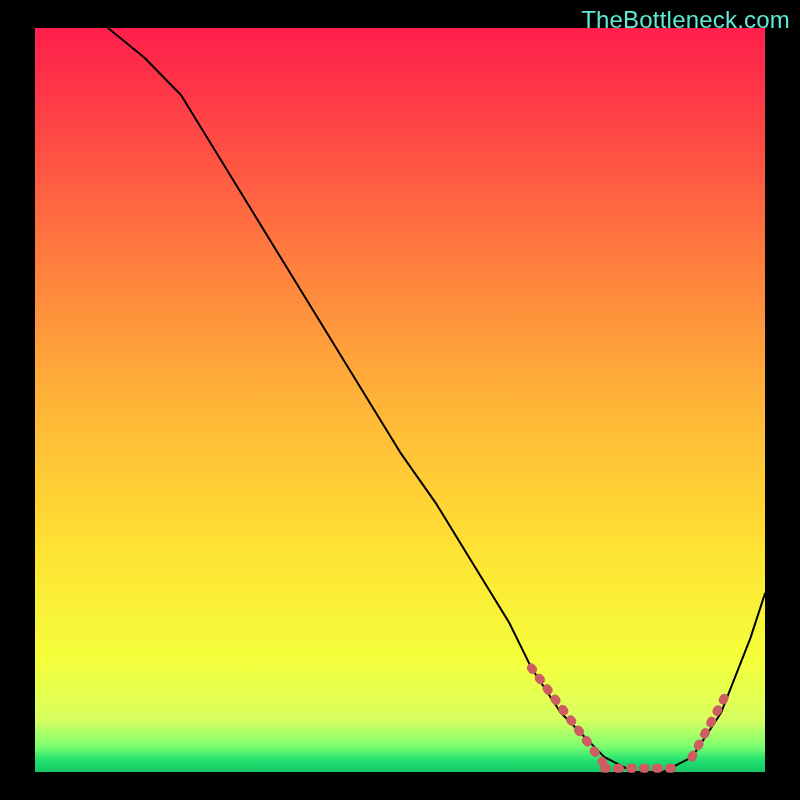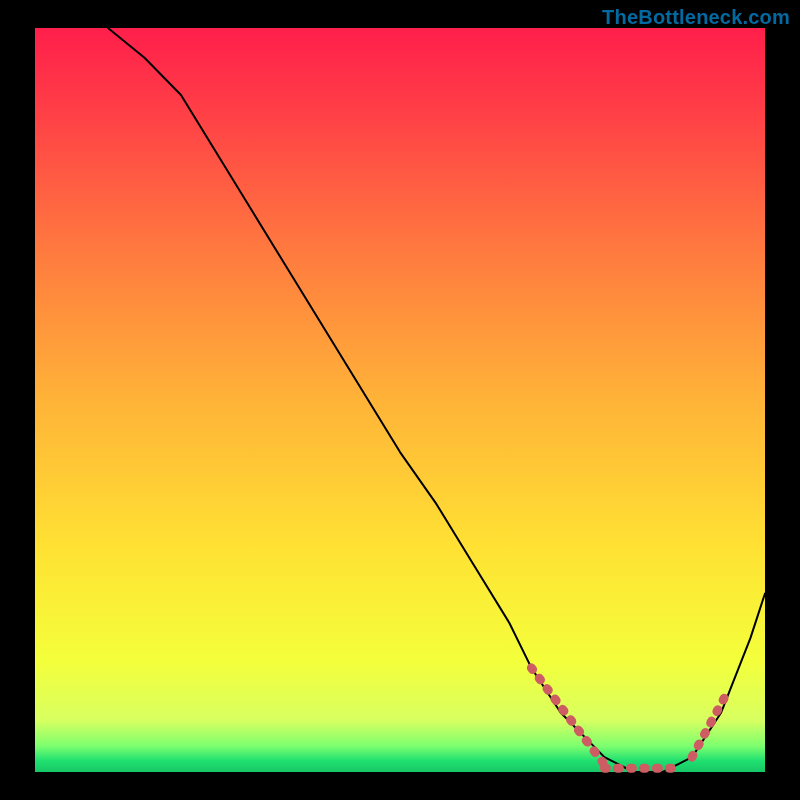--- a/index.html
+++ b/index.html
@@ -14,23 +14,23 @@
   .frame {
     position: relative;
     width: 800px;
     height: 800px;
     background: #000;
   }
   .watermark {
     position: absolute;
     top: 6px;
     right: 10px;
-    color: #0369a1;
-    font-size: 20px;
-    font-weight: 700;
+    color: #5eead4;
+    font-size: 24px;
+    font-weight: 400;
     letter-spacing: 0.2px;
     z-index: 10;
   }
   svg {
     display: block;
   }
 </style>
 </head>
 <body>
 

